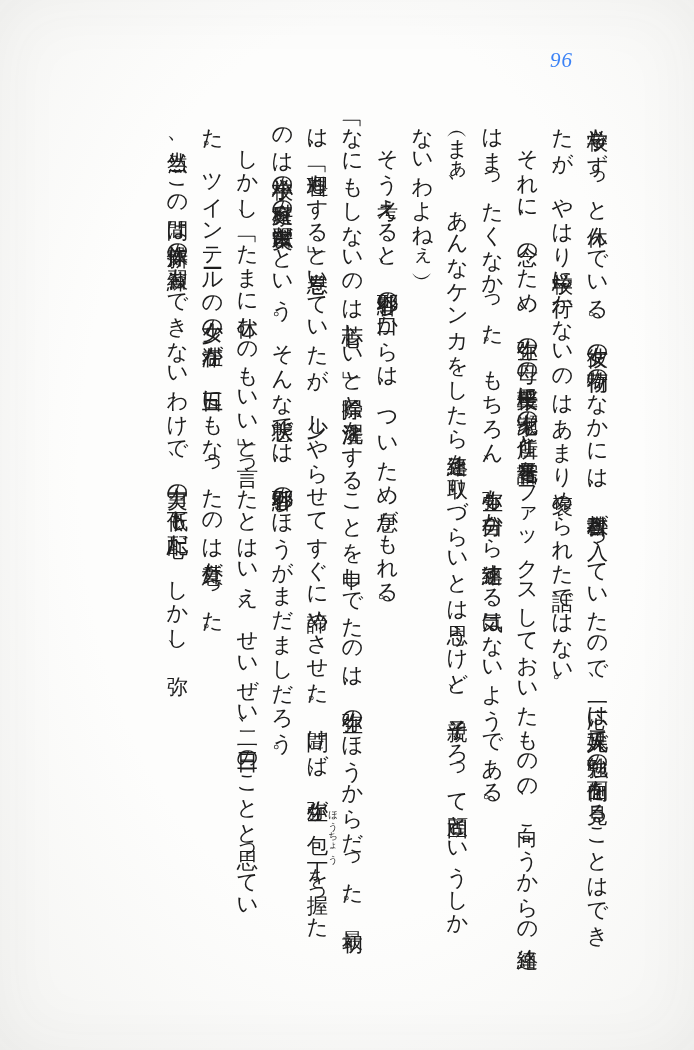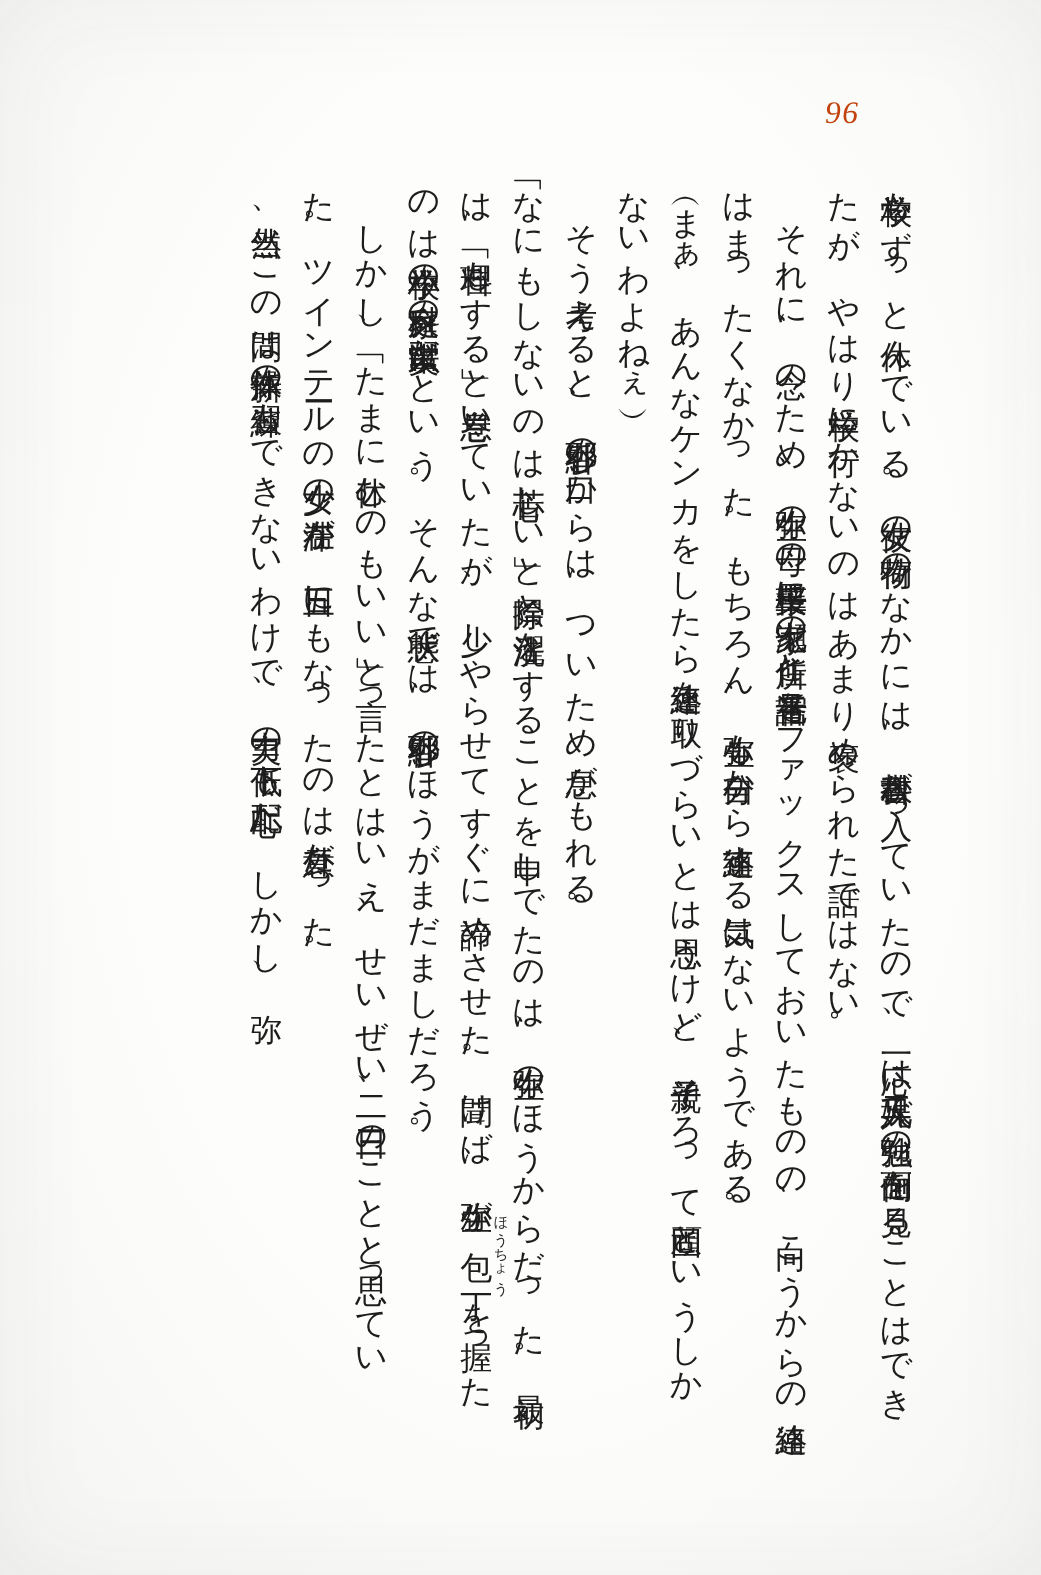--- a/index.html
+++ b/index.html
@@ -14,25 +14,25 @@
     background: radial-gradient(ellipse at 52% 45%, #fdfdfc 55%, #f4f4f2 100%);
     font-family: "Liberation Serif", "DejaVu Serif", serif;
   }
   .page {
     position: absolute;
     inset: 0;
     box-shadow: inset 0 0 70px rgba(60,60,55,0.05);
   }
   .page-number {
     position: absolute;
-    top: 63px;
+    top: 48px;
     left: 550px;
     font-size: 21px;
     font-style: italic;
-    color: #c2410c;
+    color: #3b82f6;
     letter-spacing: 1px;
     text-align: center;
   }
   .text-block {
     position: absolute;
     top: 113px;
     right: 80px;
     width: 562px;
     height: 830px;
     writing-mode: vertical-rl;

